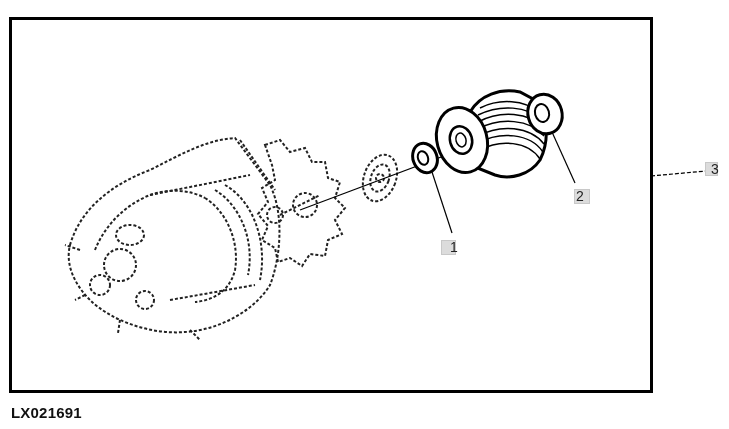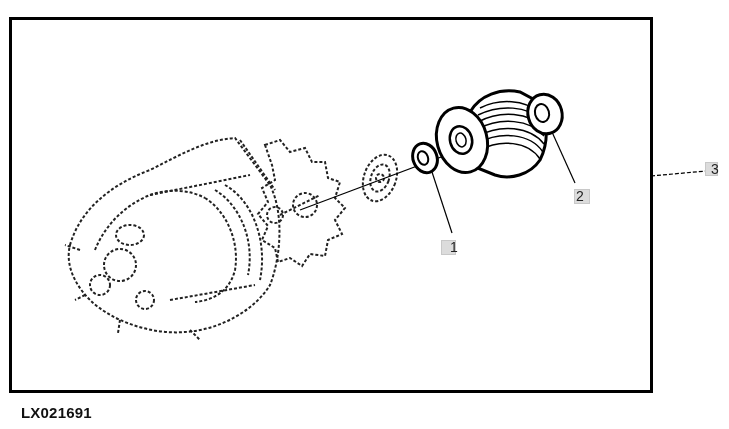--- a/index.html
+++ b/index.html
@@ -2,21 +2,21 @@
 <html><head>
 <meta charset="utf-8">
 <style>
   html,body{margin:0;padding:0;background:#ffffff;}
   body{width:729px;height:429px;position:relative;overflow:hidden;font-family:"Liberation Sans",sans-serif;}
   #frame{position:absolute;left:9px;top:17px;width:638px;height:370px;border:3px solid #000;background:#fff;}
   #art{position:absolute;left:0;top:0;width:729px;height:429px;}
   .callout{position:absolute;font-family:"Liberation Sans",sans-serif;font-size:14px;line-height:14px;color:#222;}
   .callout .box{position:absolute;background:#dcdcdc;border:1px solid #c8c8c8;}
   .callout .num{position:relative;}
-  #figure-id{position:absolute;left:11px;top:404px;font-weight:bold;font-size:15px;color:#111;letter-spacing:0.2px;margin-left:10px;}
+  #figure-id{position:absolute;left:11px;top:404px;font-weight:bold;font-size:15px;color:#111;letter-spacing:0.2px;}
 </style>
 </head>
 <body>
 
 <div id="frame"></div>
 
 <svg id="art" viewBox="0 0 729 429" xmlns="http://www.w3.org/2000/svg">
 
   <g fill="none" stroke="#222" stroke-width="2" stroke-dasharray="3,2">
     <path d="M70,245 C80,210 110,185 150,170 C180,155 205,140 235,138 L270,185 C285,215 280,260 270,285 C255,310 220,330 185,332 C150,335 110,320 90,300 C75,285 65,265 70,245 Z"></path>

